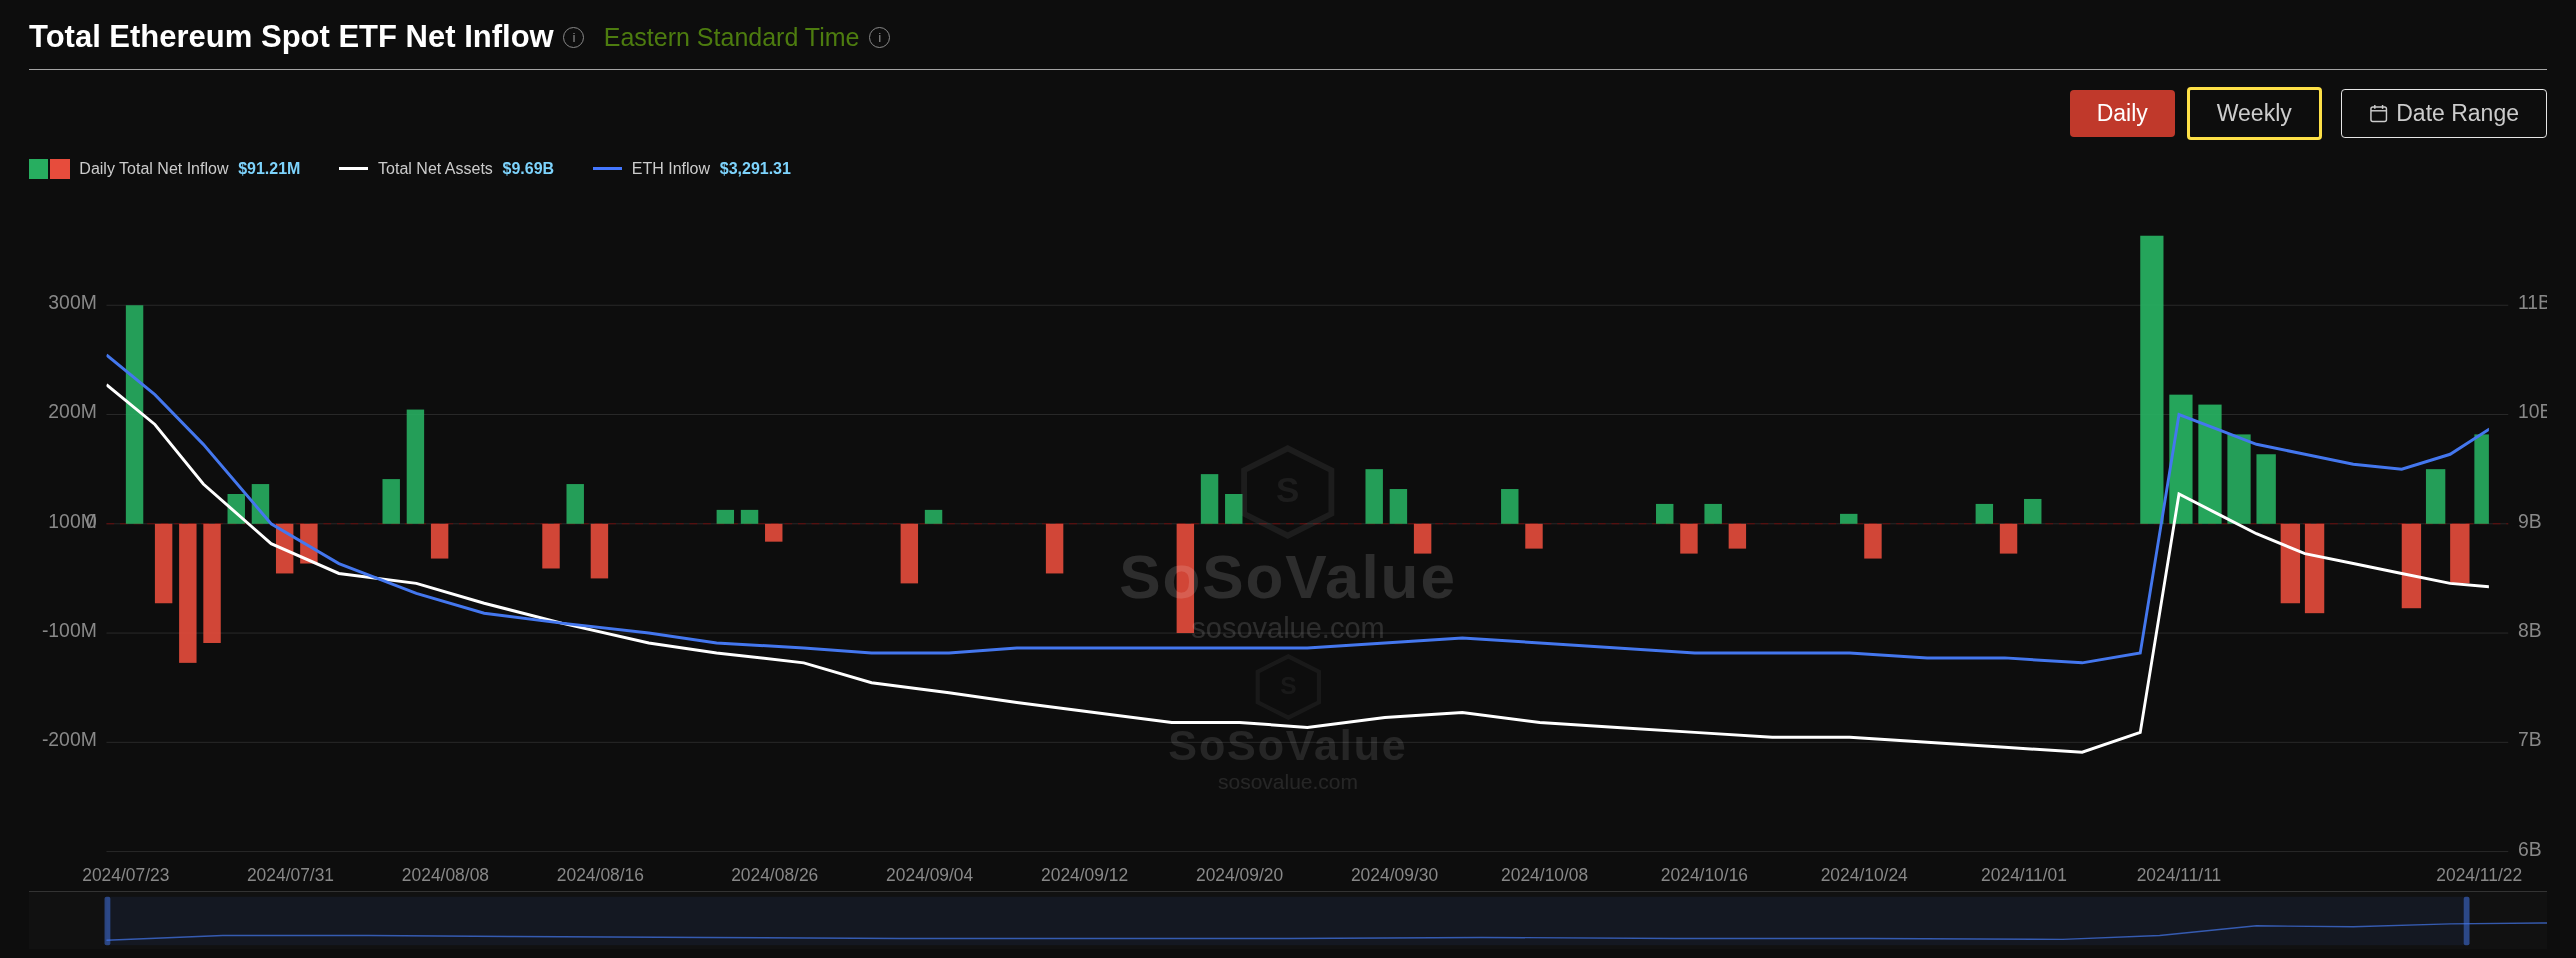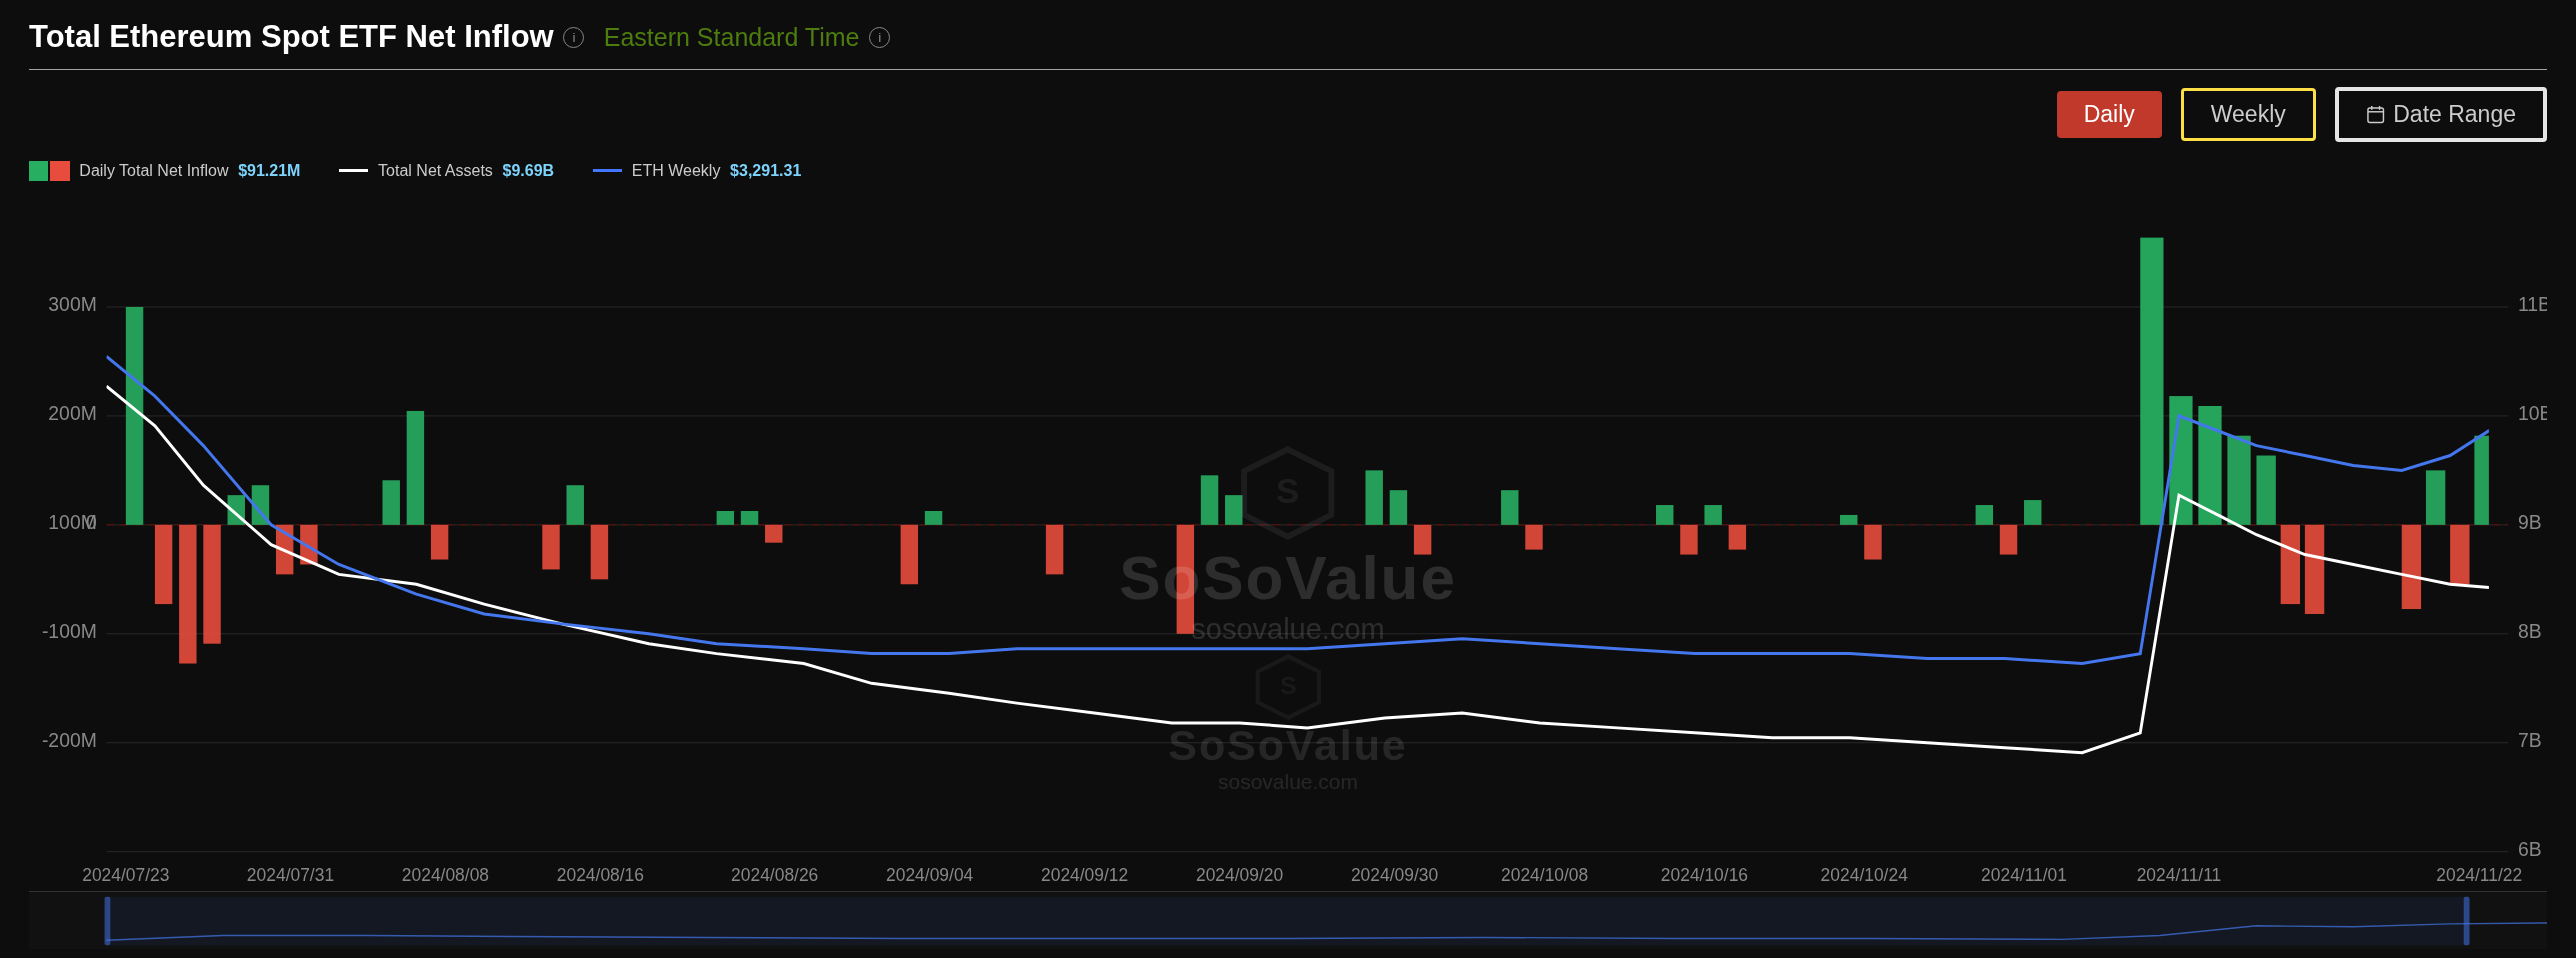--- a/index.html
+++ b/index.html
@@ -54,21 +54,21 @@
     }
     .controls-row {
       display: flex;
       align-items: center;
       justify-content: flex-end;
       padding: 17.4px 0 9.7px 0;
     }
     .time-buttons {
       display: flex;
       align-items: center;
-      gap: 19px;
+      gap: 12px;
       margin-right: 19.4px;
     }
     .btn-daily {
       background: #c0392b;
       color: #fff;
       border: none;
       padding: 9.7px 27px;
       font-size: 23px;
       border-radius: 3.9px;
       cursor: pointer;
@@ -78,21 +78,21 @@
       color: #ccc;
       border: 3px solid #fde047;
       padding: 9.7px 27px;
       font-size: 23px;
       border-radius: 3.9px;
       cursor: pointer;
     }
     .btn-date-range {
       background: transparent;
       color: #ccc;
-      border: 4px solid #e5e5e5;
+      border: 1px solid #e5e5e5;
       padding: 9.7px 27px;
       font-size: 23px;
       border-radius: 3.9px;
       cursor: pointer;
       display: flex;
       align-items: center;
       gap: 7.7px;
     }
     .legend-row {
       display: flex;
@@ -217,21 +217,21 @@
       <span>Daily Total Net Inflow</span>
       <span class="legend-value">$91.21M</span>
     </div>
     <div class="legend-item">
       <span class="legend-line-white"></span>
       <span>Total Net Assets</span>
       <span class="legend-value">$9.69B</span>
     </div>
     <div class="legend-item">
       <span class="legend-line-blue"></span>
-      <span>ETH Weekly</span>
+      <span>ETH Inflow</span>
       <span class="legend-value">$3,291.31</span>
     </div>
   </div>
 
   <div class="chart-area">
     <svg class="main-chart" viewBox="0 0 2600 700" preserveAspectRatio="none">
       <defs>
         <clipPath id="chartClip">
           <rect x="80" y="0" width="2460" height="660"></rect>
         </clipPath>

